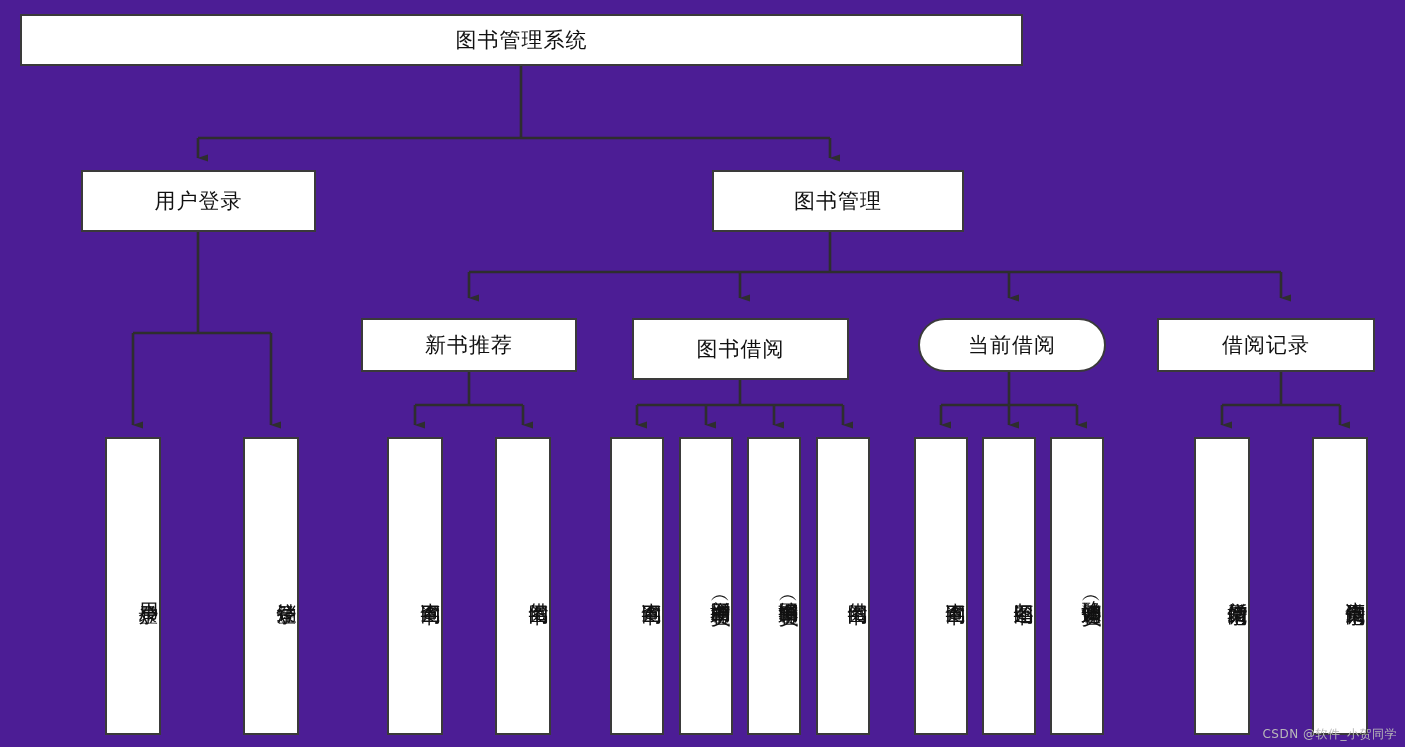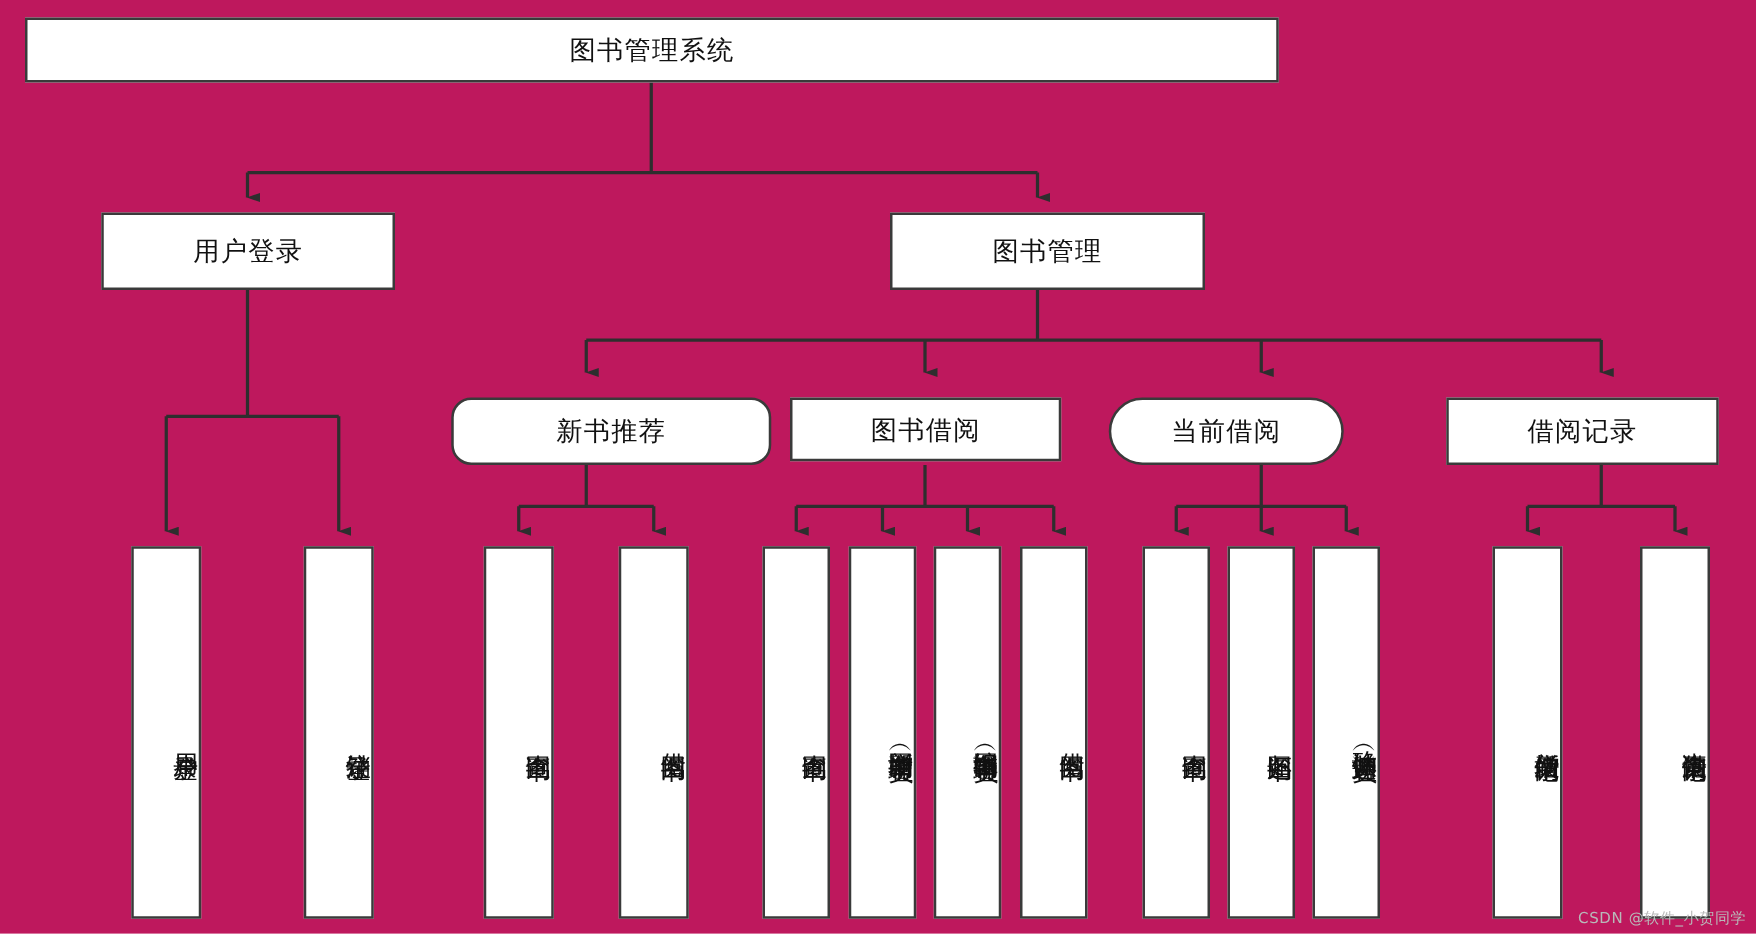--- a/index.html
+++ b/index.html
@@ -8,21 +8,21 @@
     padding: 0;
     background: #ffffff;
   }
   body {
     font-family: "DejaVu Sans", "Liberation Sans", sans-serif;
   }
   #diagram-canvas {
     position: relative;
     width: 1405px;
     height: 747px;
-    background: #be185d;
+    background: #4c1d95;
     overflow: hidden;
   }
   .node {
     position: absolute;
     box-sizing: border-box;
     background: #ffffff;
     border: 2px solid #3a3a3a;
     display: flex;
     align-items: center;
     justify-content: center;
@@ -126,27 +126,27 @@
     <span class="label">图书管理系统</span>
   </div>
 
   <div class="node horiz" style="left:81px; top:170px; width:235px; height:62px;">
     <span class="label">用户登录</span>
   </div>
   <div class="node horiz" style="left:712px; top:170px; width:252px; height:62px;">
     <span class="label">图书管理</span>
   </div>
 
-  <div class="node horiz" style="left:361px; top:318px; width:256px; height:54px;border-radius:16px;">
+  <div class="node horiz" style="left:361px; top:318px; width:216px; height:54px;">
     <span class="label">新书推荐</span>
   </div>
-  <div class="node horiz" style="left:632px; top:318px; width:217px; height:51px;">
+  <div class="node horiz" style="left:632px; top:318px; width:217px; height:62px;">
     <span class="label">图书借阅</span>
   </div>
-  <div class="node horiz" style="left:887px; top:318px; width:188px; height:54px;border-radius:27px;">
+  <div class="node horiz" style="left:918px; top:318px; width:188px; height:54px;border-radius:27px;">
     <span class="label">当前借阅</span>
   </div>
   <div class="node horiz" style="left:1157px; top:318px; width:218px; height:54px;">
     <span class="label">借阅记录</span>
   </div>
 
   <div class="node leaf" style="left:105px; top:437px; width:56px; height:298px;">
     <span class="label">用户登录</span>
   </div>
   <div class="node leaf" style="left:243px; top:437px; width:56px; height:298px;">

